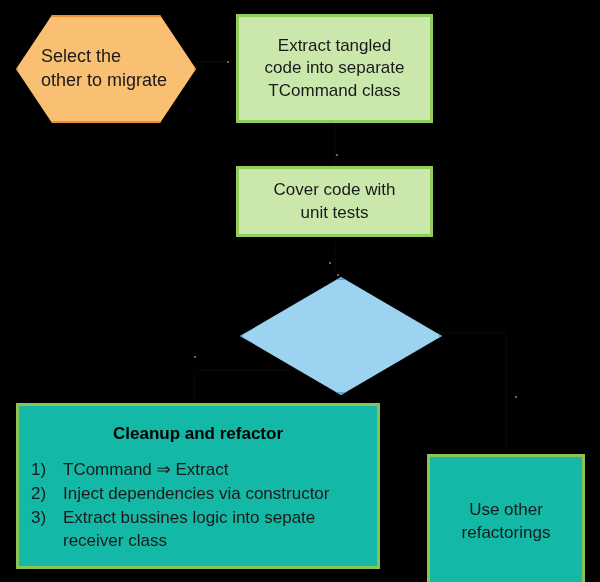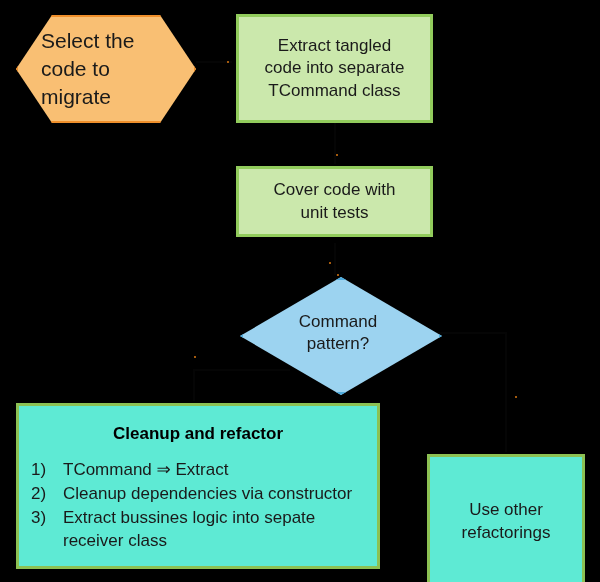--- a/index.html
+++ b/index.html
@@ -41,21 +41,21 @@
     position: absolute;
     left: 16px;
     top: 15px;
     width: 180px;
     height: 108px;
     display: flex;
     align-items: center;
     justify-content: center;
   }
   .hexagon-label {
-    font-size: 21px;
+    font-size: 18px;
     line-height: 1.32;
     color: #1a1a1a;
     width: 130px;
   }
 
   
   .box-pale {
     background: #CBE8AC;
     border: 3px solid #92CC5C;
   }
@@ -104,21 +104,21 @@
   .diamond-label {
     font-size: 17px;
     line-height: 1.32;
     color: #1a1a1a;
     width: 120px;
     text-align: center;
   }
 
   
   .box-green {
-    background: #5eead4;
+    background: #14b8a6;
     border: 3px solid #8CC153;
   }
 
   #node-cleanup {
     left: 16px;
     top: 403px;
     width: 364px;
     height: 166px;
     display: block;
     padding: 10px 0 0 0;
@@ -201,47 +201,44 @@
   <span class="arrow-tip" style="left:336px; top:154px;"></span>
   <span class="arrow-tip" style="left:329px; top:262px;"></span>
   <span class="arrow-tip" style="left:337px; top:274px;"></span>
   <span class="arrow-tip" style="left:194px; top:356px;"></span>
   <span class="arrow-tip" style="left:515px; top:396px;"></span>
 
   <div class="node hexagon"></div>
   <div class="hexagon-inner">
     <div class="hexagon-label">
       <div>Select the</div>
-      <div>code to migrate</div>
+      <div>other to migrate</div>
     </div>
   </div>
 
   <div class="node box-pale" id="node-extract">
     <div class="box-label">Extract tangled code into separate TCommand class</div>
   </div>
 
   <div class="node box-pale" id="node-cover">
     <div class="box-label">Cover code with unit tests</div>
   </div>
 
   <div class="diamond-shape"></div>
-  <div class="diamond-inner">
-    <div class="diamond-label">Command pattern?</div>
-  </div>
 
   <div class="node box-green" id="node-cleanup">
     <div class="cleanup-title">Cleanup and refactor</div>
     <ul class="cleanup-list">
       <li>
         <span class="li-num">1)</span>
         <span class="li-text">TCommand ⇒ Extract</span>
       </li>
       <li>
         <span class="li-num">2)</span>
-        <span class="li-text">Cleanup dependencies via constructor</span>
+        <span class="li-text">Inject dependencies via constructor</span>
       </li>
       <li>
         <span class="li-num">3)</span>
         <span class="li-text">Extract bussines logic into sepate receiver class</span>
       </li>
     </ul>
   </div>
 
   <div class="node box-green" id="node-other">
     <div class="box-label">Use other refactorings</div>

